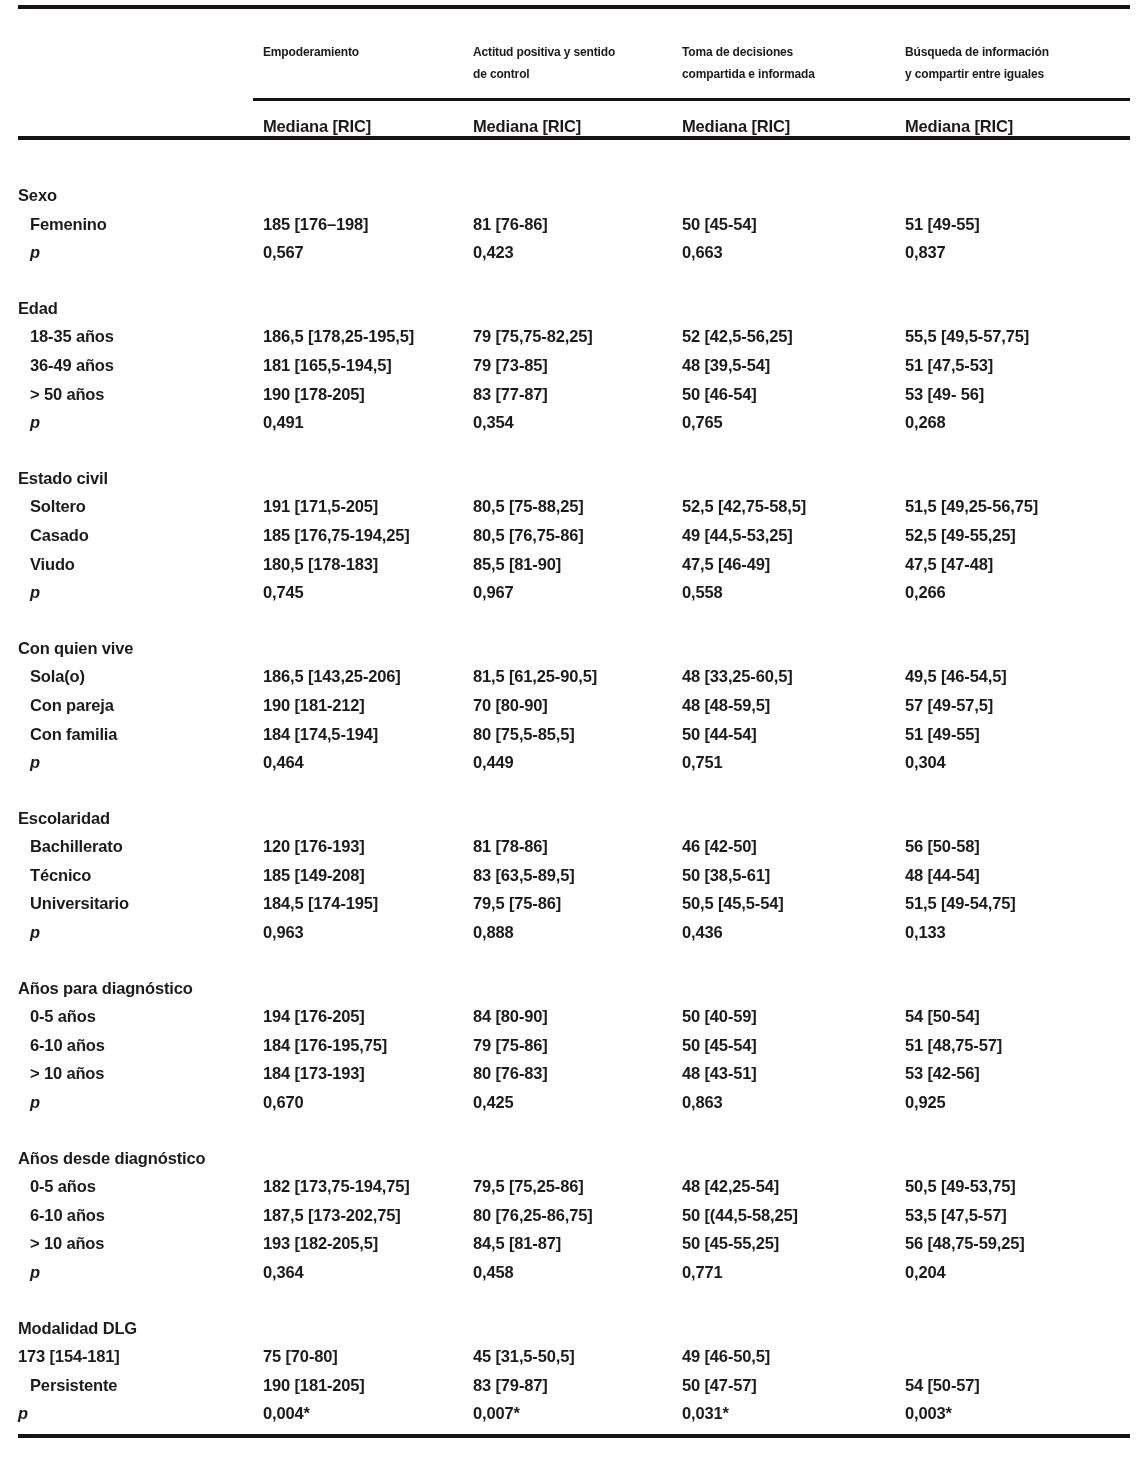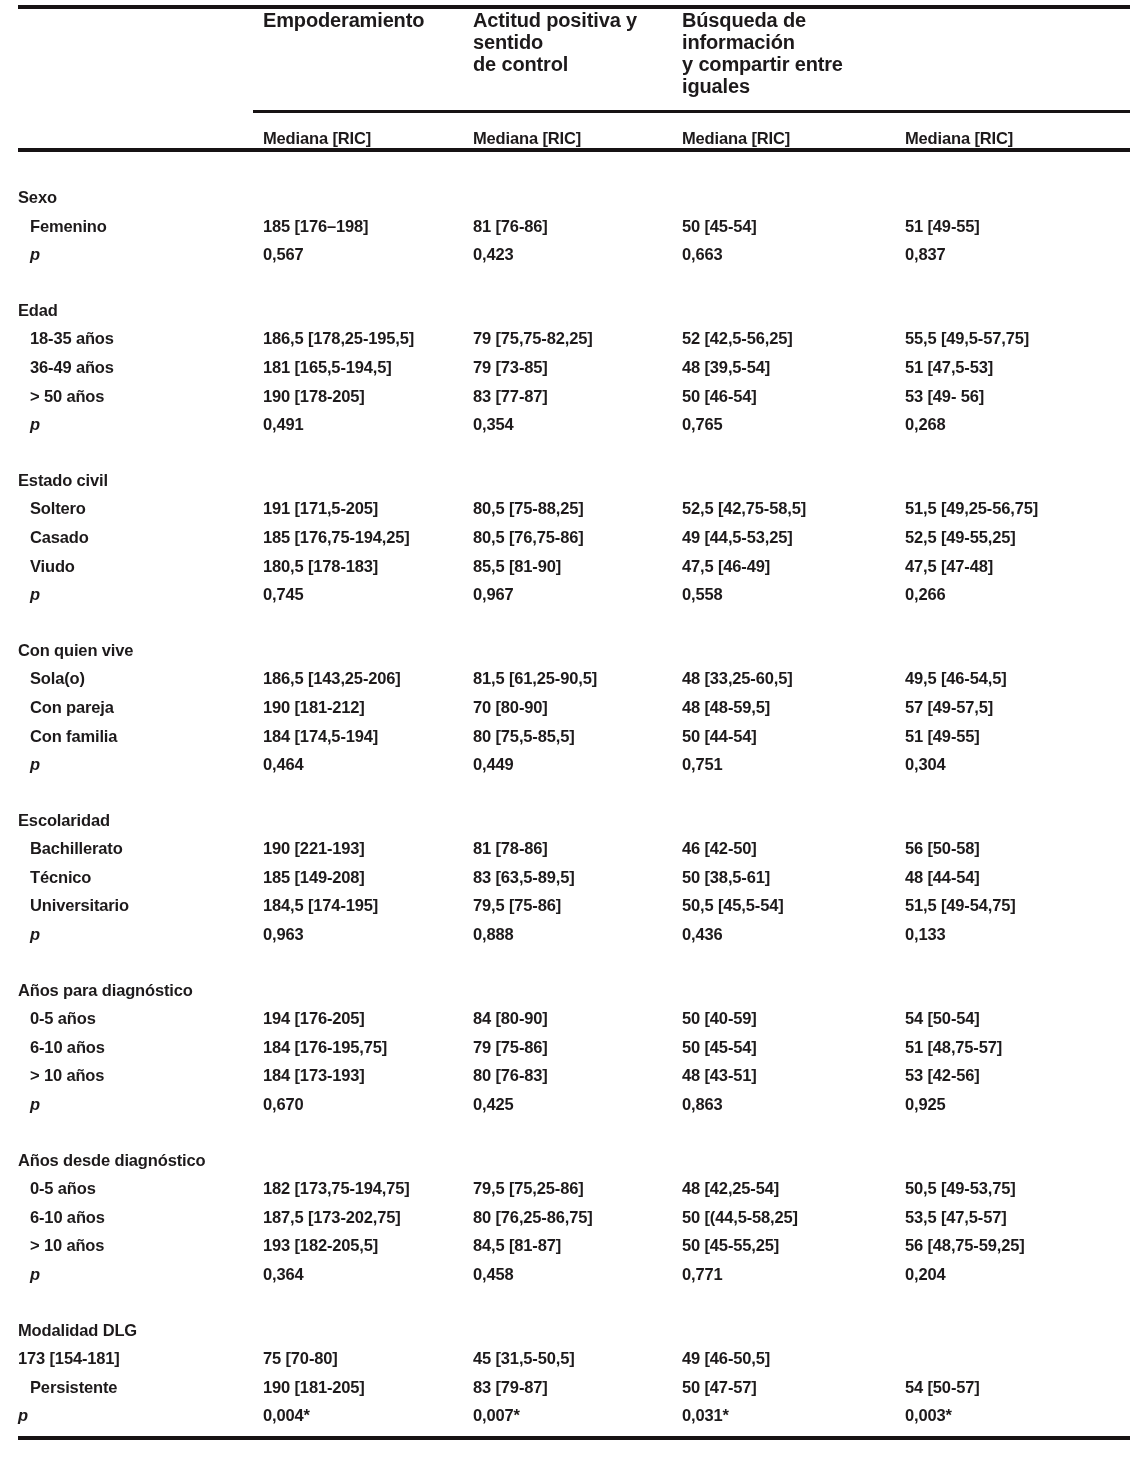--- a/index.html
+++ b/index.html
@@ -25,32 +25,32 @@
   .rule.thick { height: 4px; }
   .rule.mid { height: 3px; margin-left: 235px; }
   .rule.top { margin-top: 5px; }
   .rule.bottom { margin-top: 6px; }
   .grid {
     display: grid;
     grid-template-columns: 245px 210px 209px 223px 1fr;
     align-items: start;
   }
   .header1 {
-    padding-top: 0;
+    padding-top: 32px;
     padding-bottom: 13px;
-    font-size: 20px;
+    font-size: 12px;
     line-height: 22px;
   }
   .header1 .cell { white-space: pre-line; padding-right: 8px; }
   .header2 {
     padding-top: 15px;
     font-size: 16.5px;
     line-height: 20px;
   }
-  .body { padding-top: 31px; }
+  .body { padding-top: 41px; }
   .group { margin-bottom: 27px; }
   .group:last-child { margin-bottom: 0; }
   .row {
     display: grid;
     grid-template-columns: 245px 210px 209px 223px 1fr;
     height: 28.6px;
     align-items: center;
     font-size: 16.5px;
     line-height: 28.6px;
     white-space: nowrap;
@@ -63,20 +63,22 @@
 
 <div class="page">
   <div class="rule thick top"></div>
 
   <div class="grid header1">
     <div class="cell"></div>
 
   <div class="cell">Empoderamiento</div>
       <div class="cell">Actitud positiva y sentido
 de control</div>
+      <div class="cell">Toma de decisiones
+compartida e informada</div>
       <div class="cell">Búsqueda de información
 y compartir entre iguales</div>
     </div>
 
   <div class="rule mid"></div>
 
   <div class="grid header2">
     <div class="cell"></div>
 
   <div class="cell">Mediana [RIC]</div>
@@ -206,21 +208,21 @@
           <div class="cell">0,751</div>
           <div class="cell">0,304</div>
         </div>
       </div>
       <div class="group">
         <div class="row">
           <div class="cell">Escolaridad</div>
         </div>
         <div class="row">
           <div class="cell indent1">Bachillerato</div>
-          <div class="cell">190 [221-193]</div>
+          <div class="cell">120 [176-193]</div>
           <div class="cell">81 [78-86]</div>
           <div class="cell">46 [42-50]</div>
           <div class="cell">56 [50-58]</div>
         </div>
         <div class="row">
           <div class="cell indent1">Técnico</div>
           <div class="cell">185 [149-208]</div>
           <div class="cell">83 [63,5-89,5]</div>
           <div class="cell">50 [38,5-61]</div>
           <div class="cell">48 [44-54]</div>

